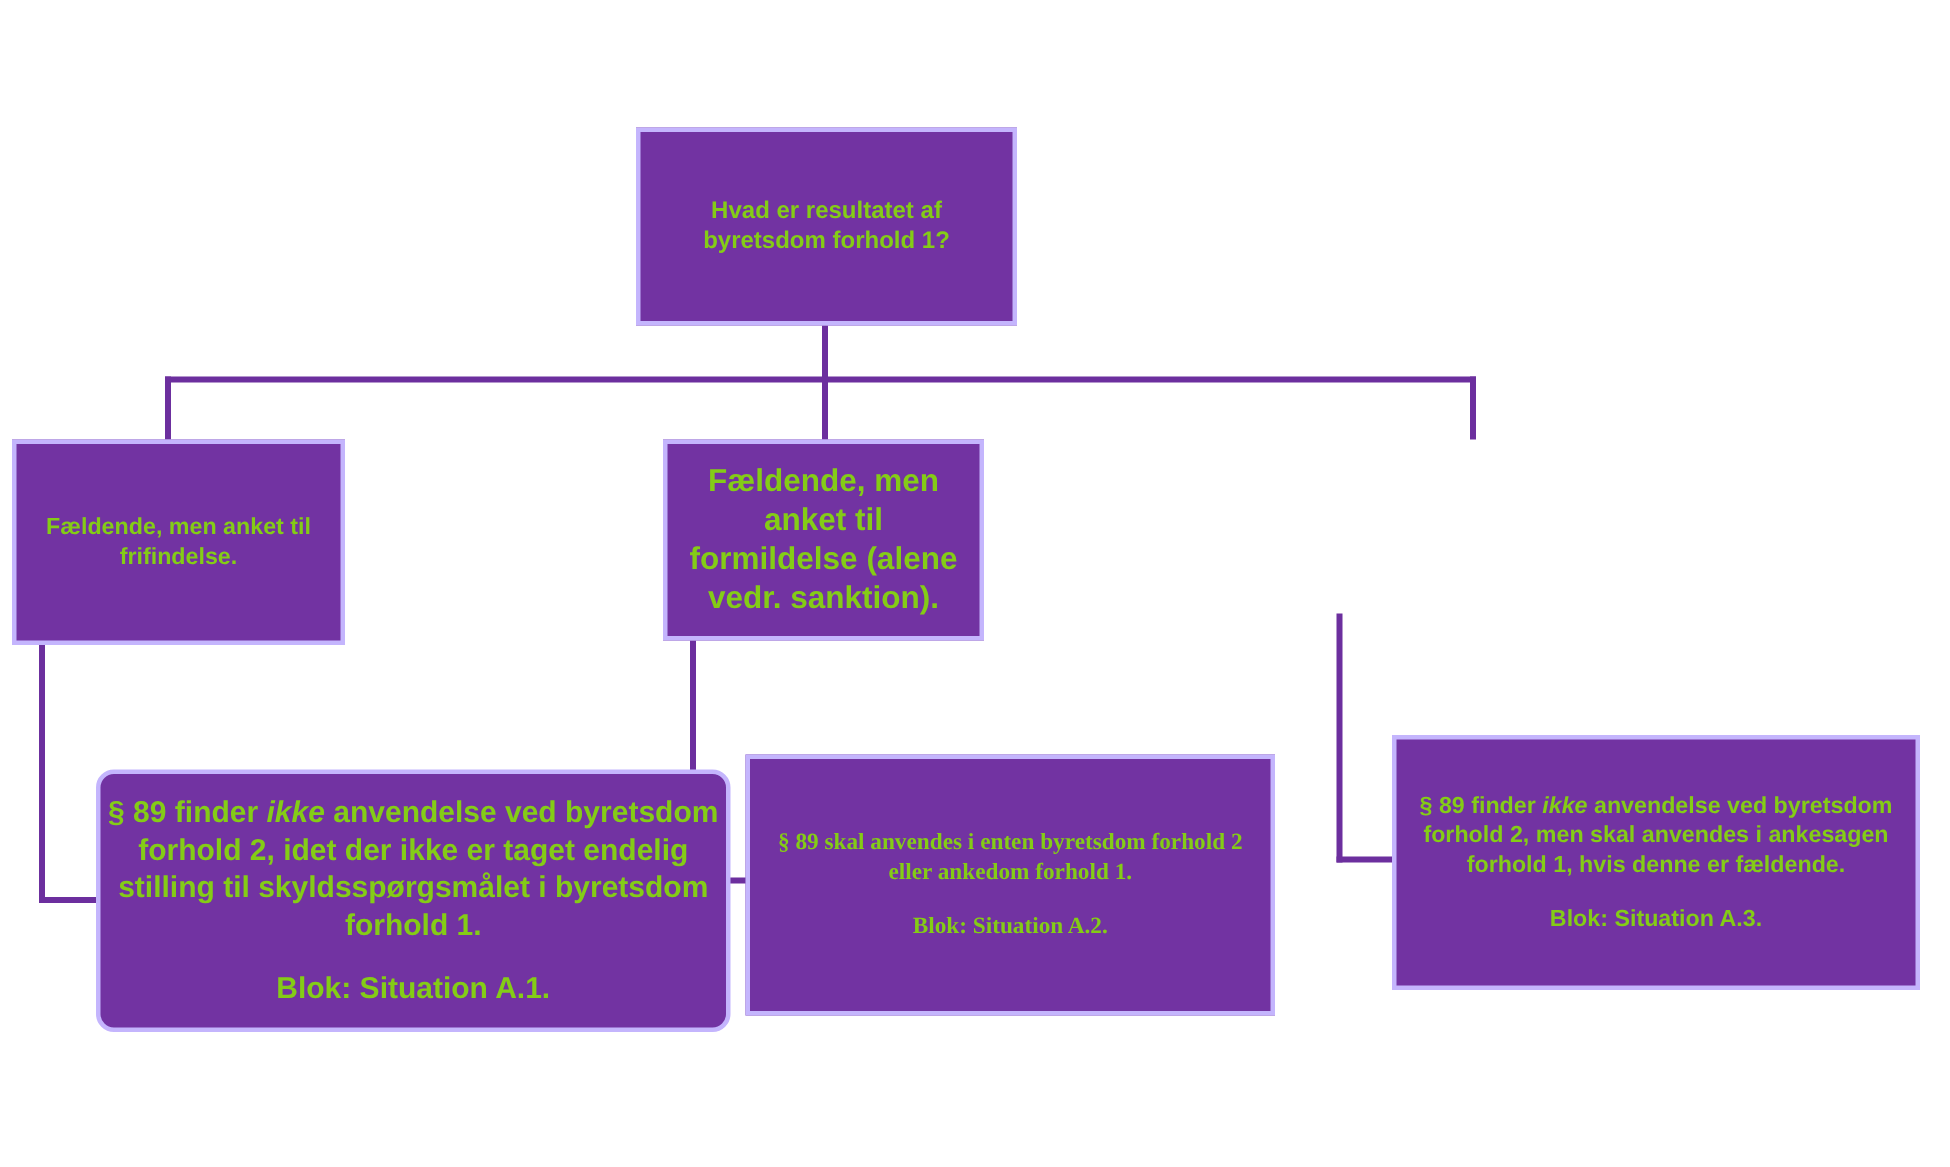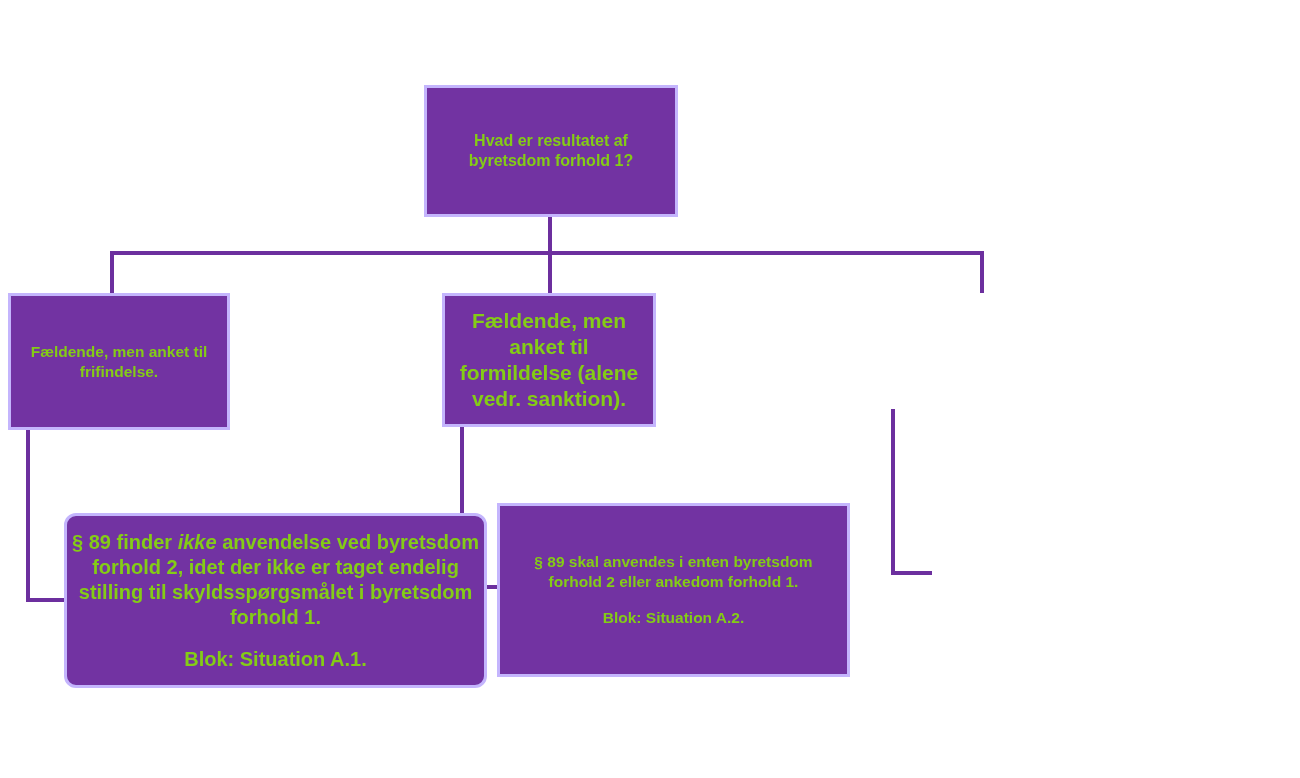--- a/index.html
+++ b/index.html
@@ -27,21 +27,21 @@
     color: #84cc16;
     font-weight: 700;
     line-height: 1.25;
   }
   .node .node-text { width: 100%; padding: 0 6px; }
   .root-node      { left: 424px; top: 85px;  width: 254px; height: 132px; font-size: 16px; }
   .branch-left    { left: 8px;   top: 293px; width: 222px; height: 137px; font-size: 15.5px; }
   .branch-middle  { left: 442px; top: 293px; width: 214px; height: 134px; font-size: 21px; }
   .branch-right   { left: 874px; top: 291px; width: 217px; height: 118px; font-size: 15.5px; }
   .outcome-left   { left: 64px;  top: 513px; width: 423px; height: 175px; font-size: 20px; border-radius: 12px; }
-  .outcome-middle { left: 497px; top: 503px; width: 353px; height: 174px; font-size: 15.5px; }
+  .outcome-middle { left: 497px; top: 503px; width: 353px; height: 174px; font-size: 15.5px; font-family: Liberation Serif, serif; }
   .outcome-right  { left: 928px; top: 490px; width: 352px; height: 170px; font-size: 15.5px; }
   .outcome-left .node-text, .outcome-right .node-text { padding: 0 2px; }
   .blok-line { margin-top: 17px; }
   em { font-style: italic; }
   .conn {
     position: absolute;
     background: #6C2F9E;
   }
   .c-root-stem   { left: 548px; top: 217px; width: 4px;   height: 36px; }
   .c-branch-bar  { left: 110px; top: 251px; width: 874px; height: 4px; }
@@ -92,14 +92,20 @@
     </div>
   </div>
 
   <div class="node outcome-middle">
     <div class="node-text">
       <span>§ 89 skal anvendes i enten byretsdom forhold 2 eller ankedom forhold 1.</span><em></em><span></span>
       <div class="blok-line">Blok: Situation A.2.</div>
     </div>
   </div>
 
+  <div class="node outcome-right">
+    <div class="node-text">
+      <span>§ 89 finder </span><em>ikke</em><span> anvendelse ved byretsdom forhold 2, men skal anvendes i ankesagen forhold 1, hvis denne er fældende.</span>
+      <div class="blok-line">Blok: Situation A.3.</div>
+    </div>
+  </div>
 
 </div>
 
 </body></html>

